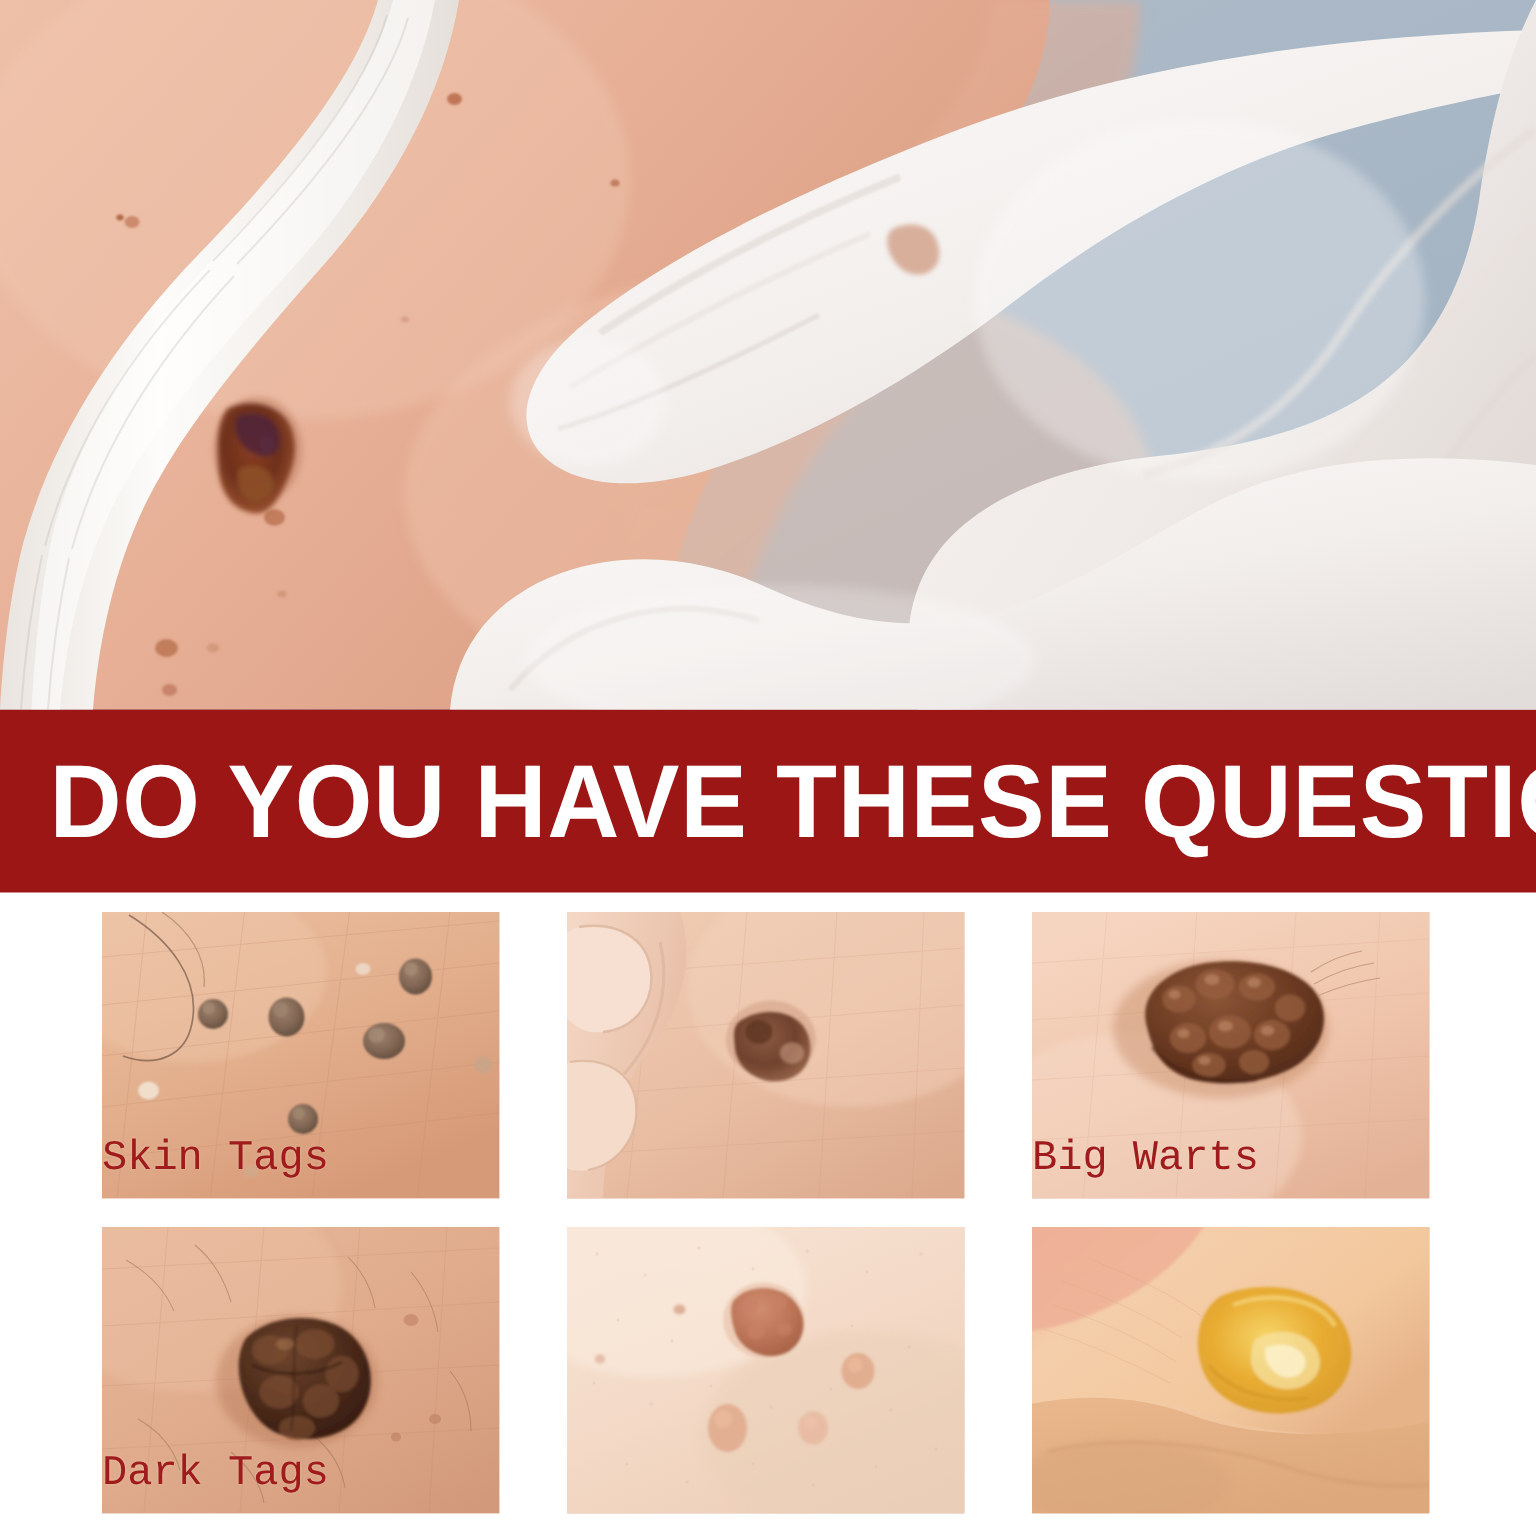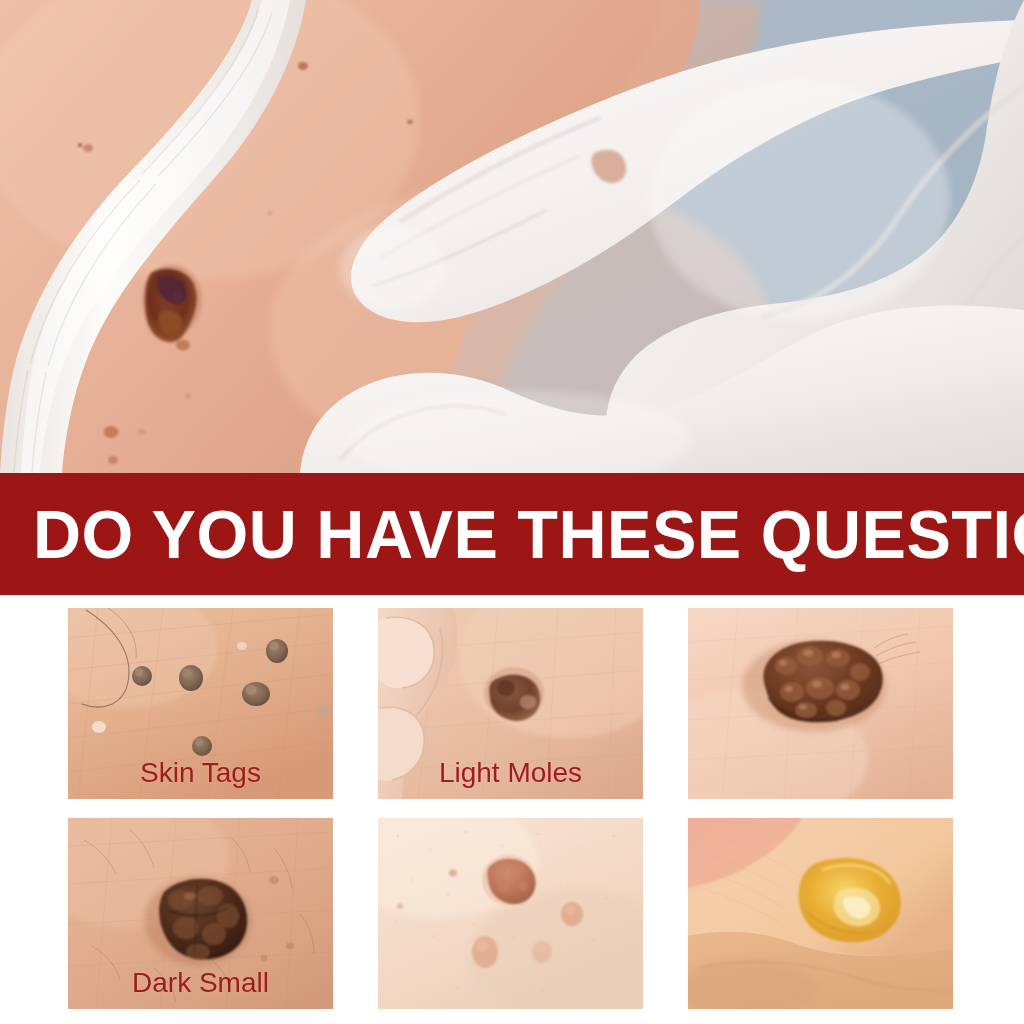--- a/index.html
+++ b/index.html
@@ -48,23 +48,22 @@
     grid-template-rows:191px 191px;
     column-gap:45px;
     row-gap:19px;
   }
   .cell{
     position:relative;overflow:hidden;background:#e6c0a8;
   }
   .cell svg{position:absolute;left:0;top:0;width:100%;height:100%;display:block;}
   .cell-label{
     position:absolute;left:0;right:0;bottom:10px;
-    text-align:center;
     color:#a01b1b;
-    font-family:Liberation Sans, sans-serif;
+    font-family:Liberation Mono, monospace;
     font-size:28px;
     line-height:32px;
     font-weight:400;
     text-shadow:0 0 2px rgba(255,255,255,0.25);
     pointer-events:none;
   }
 </style>
 </head>
 <body>
 
@@ -303,21 +302,20 @@
           <path d="M62,20 C70,54 58,86 38,108" stroke="#d8ae94" stroke-width="2" fill="none" opacity="0.5"></path>
         </g>
 
         <g filter="url(#b2)">
           <ellipse cx="136" cy="85" rx="30" ry="26" fill="#c9967b" opacity="0.45"></ellipse>
           <path d="M116,72 C132,62 154,66 160,80 C166,94 160,108 146,112 C130,116 114,106 112,92 C111,82 110,76 116,72 Z" fill="url(#moleG)"></path>
           <ellipse cx="128" cy="80" rx="9" ry="8" fill="#5c3421" opacity="0.8"></ellipse>
           <ellipse cx="150" cy="94" rx="8" ry="7" fill="#cfa186" opacity="0.55"></ellipse>
         </g>
       </svg>
-      <div class="cell-label">Light Moles</div>
     </div>
 
     <div class="cell">
       <svg viewBox="0 0 265 191" preserveAspectRatio="none">
         <defs>
           <linearGradient id="c3g" x1="0.2" y1="0" x2="0.8" y2="1">
             <stop offset="0" stop-color="#f6d5c0"></stop>
             <stop offset="0.5" stop-color="#f0c7ae"></stop>
             <stop offset="1" stop-color="#e3b196"></stop>
           </linearGradient>
@@ -373,20 +371,21 @@
           </g>
           <path d="M80,90 C92,106 120,116 150,112" stroke="#3f1e10" stroke-width="2" fill="none" opacity="0.5"></path>
         </g>
 
         <g stroke="#b98c6c" stroke-width="0.8" fill="none" opacity="0.7">
           <path d="M188,48 C202,40 214,36 228,34"></path>
           <path d="M190,56 C204,50 218,46 232,44"></path>
           <path d="M186,40 C198,32 208,28 220,26"></path>
         </g>
       </svg>
+      <div class="cell-label">Big Warts</div>
     </div>
 
     <div class="cell">
       <svg viewBox="0 0 265 191" preserveAspectRatio="none">
         <defs>
           <linearGradient id="c4g" x1="0.1" y1="0" x2="0.9" y2="1">
             <stop offset="0" stop-color="#e7b79a"></stop>
             <stop offset="0.5" stop-color="#dfab8c"></stop>
             <stop offset="1" stop-color="#d29a7b"></stop>
           </linearGradient>
@@ -441,21 +440,21 @@
           <path d="M100,92 C116,100 142,100 160,90" stroke="#2c150b" stroke-width="2" fill="none" opacity="0.55"></path>
           <path d="M130,66 C126,86 130,110 126,136" stroke="#2c150b" stroke-width="1.6" fill="none" opacity="0.4"></path>
           <ellipse cx="122" cy="78" rx="6" ry="4" fill="#a77752" opacity="0.5"></ellipse>
         </g>
         <g fill="#b9795a" opacity="0.5">
           <ellipse cx="206" cy="62" rx="5" ry="4"></ellipse>
           <ellipse cx="222" cy="128" rx="4" ry="3.4"></ellipse>
           <ellipse cx="196" cy="140" rx="3.4" ry="3"></ellipse>
         </g>
       </svg>
-      <div class="cell-label">Dark Small</div>
+      <div class="cell-label">Dark Tags</div>
     </div>
 
     <div class="cell">
       <svg viewBox="0 0 265 191" preserveAspectRatio="none">
         <defs>
           <linearGradient id="c5g" x1="0.2" y1="0" x2="0.8" y2="1">
             <stop offset="0" stop-color="#f7e3d3"></stop>
             <stop offset="0.5" stop-color="#f3d9c6"></stop>
             <stop offset="1" stop-color="#eccdb6"></stop>
           </linearGradient>

